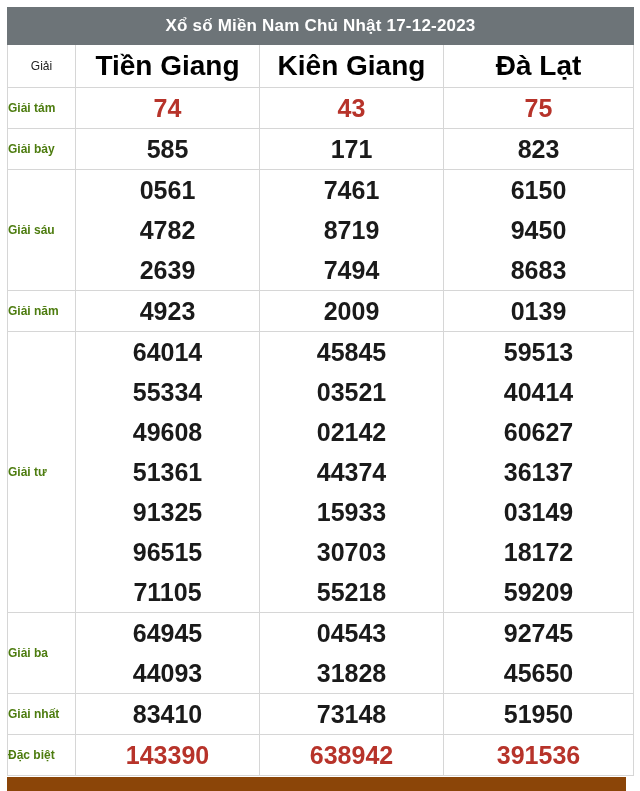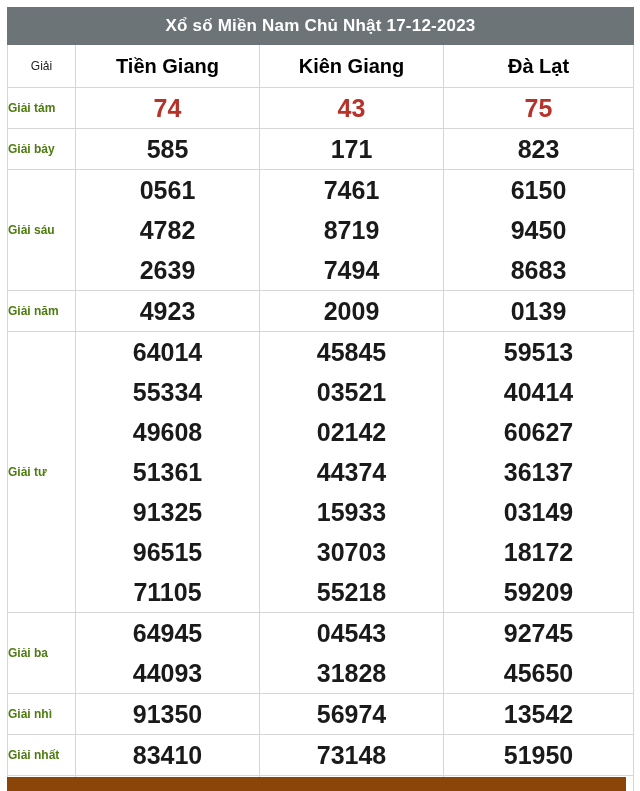--- a/index.html
+++ b/index.html
@@ -45,21 +45,21 @@
     border: 1px solid #6d7478 !important;
   }
   .hdr-label {
     font-size: 12px;
     text-align: center;
     font-weight: normal;
     color: #222;
     height: 42px;
   }
   .hdr-prov {
-    font-size: 20px;
+    font-size: 28px;
     font-weight: bold;
     text-align: center;
     color: #000;
     height: 42px;
   }
   .prize-label {
     font-size: 12px;
     text-align: left;
     color: #4d7c0f;
     font-weight: bold;
@@ -245,38 +245,20 @@
             </div>
           </td>
           <td class="cell-multi">
             <div class="num-stack">
               <div>92745</div>
               <div>45650</div>
             </div>
           </td>
         </tr>
         <tr>
-          <td class="prize-label">Giải nhì</td>
-          <td class="cell-multi">
-            <div class="num-stack">
-              <div>91350</div>
-            </div>
-          </td>
-          <td class="cell-multi">
-            <div class="num-stack">
-              <div>56974</div>
-            </div>
-          </td>
-          <td class="cell-multi">
-            <div class="num-stack">
-              <div>13542</div>
-            </div>
-          </td>
-        </tr>
-        <tr>
           <td class="prize-label">Giải nhất</td>
           <td class="cell-multi">
             <div class="num-stack">
               <div>83410</div>
             </div>
           </td>
           <td class="cell-multi">
             <div class="num-stack">
               <div>73148</div>
             </div>

